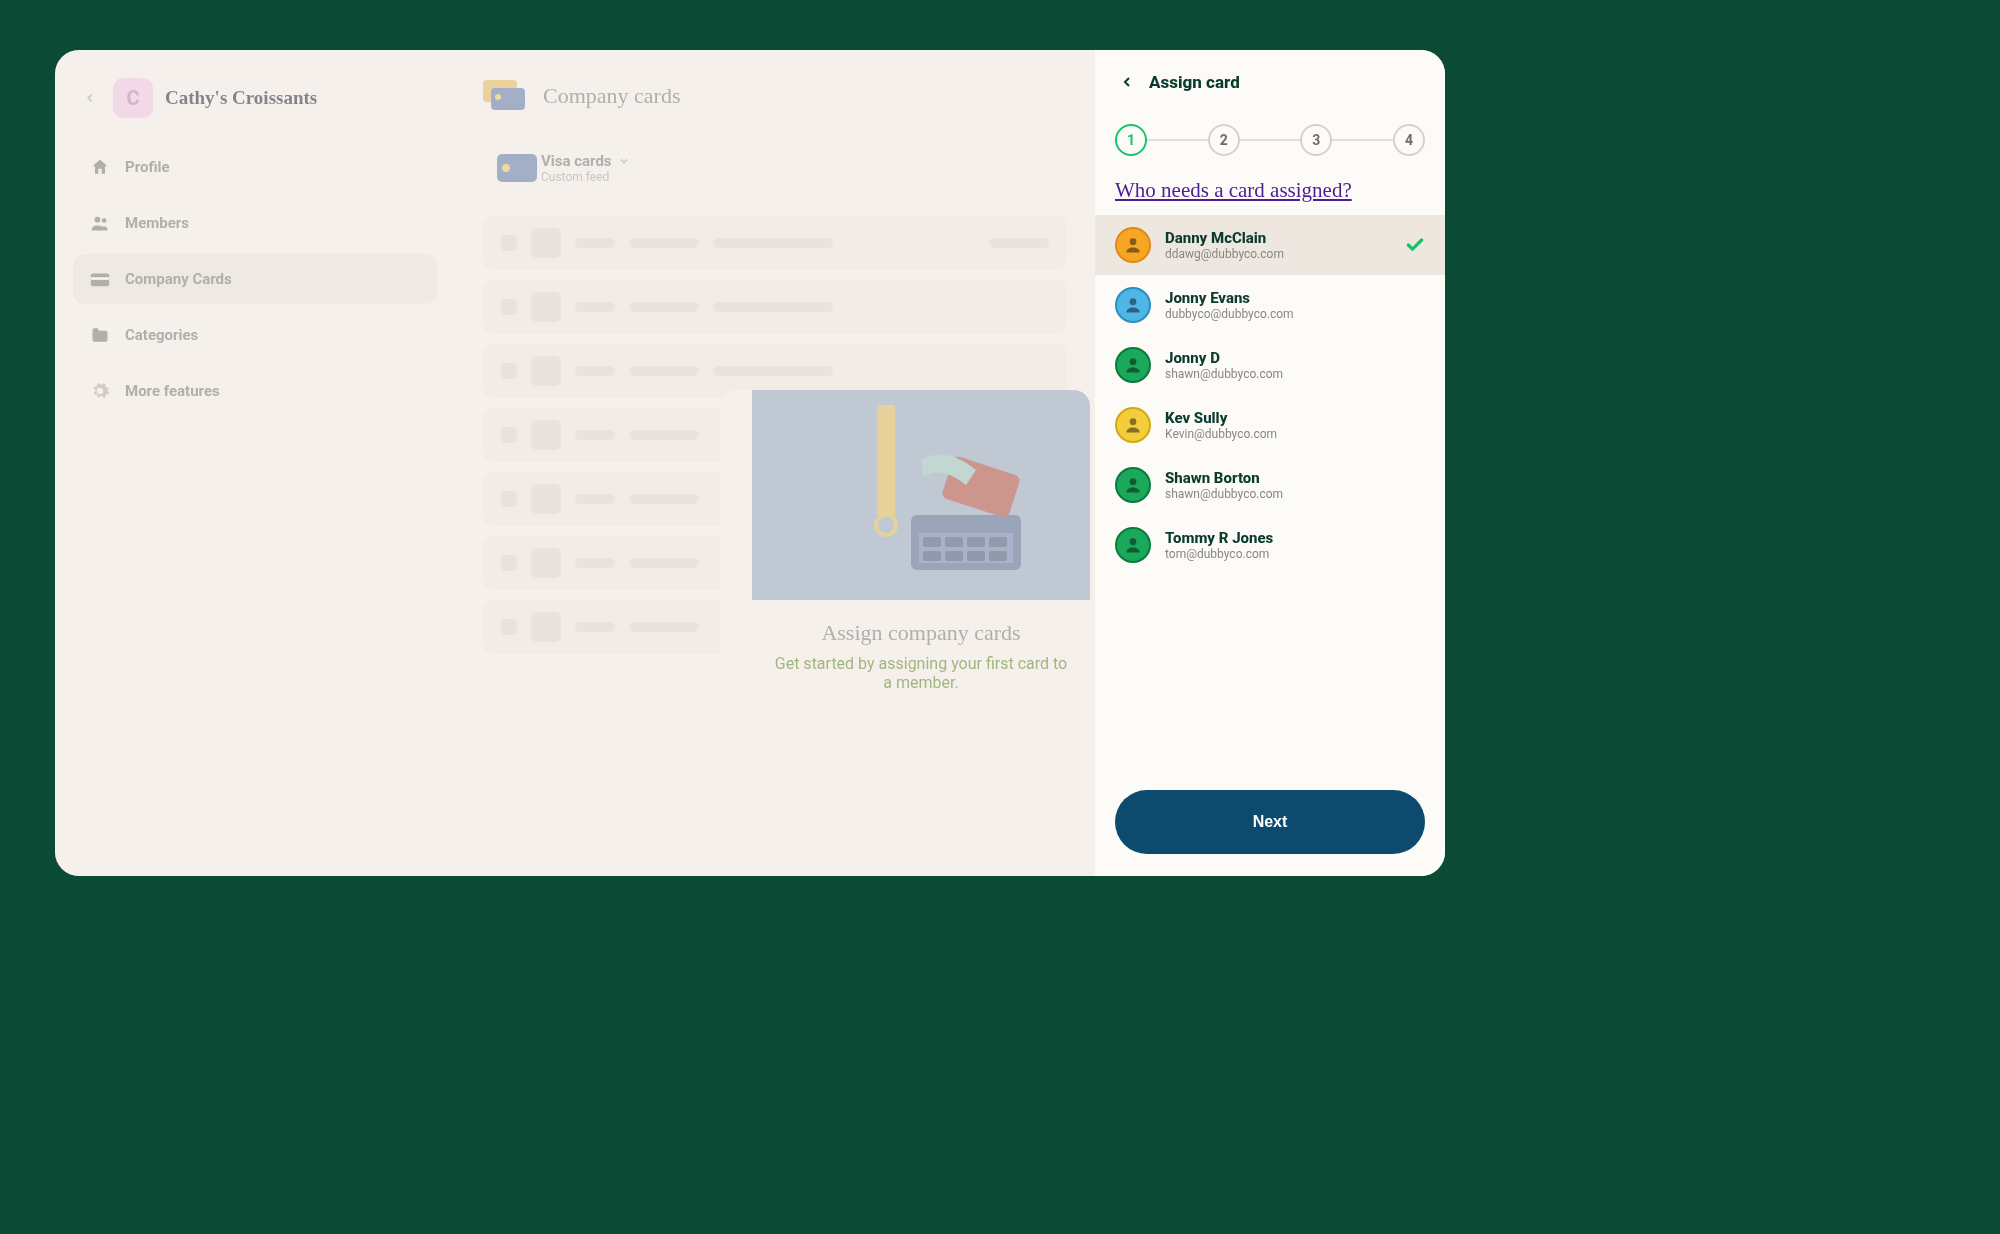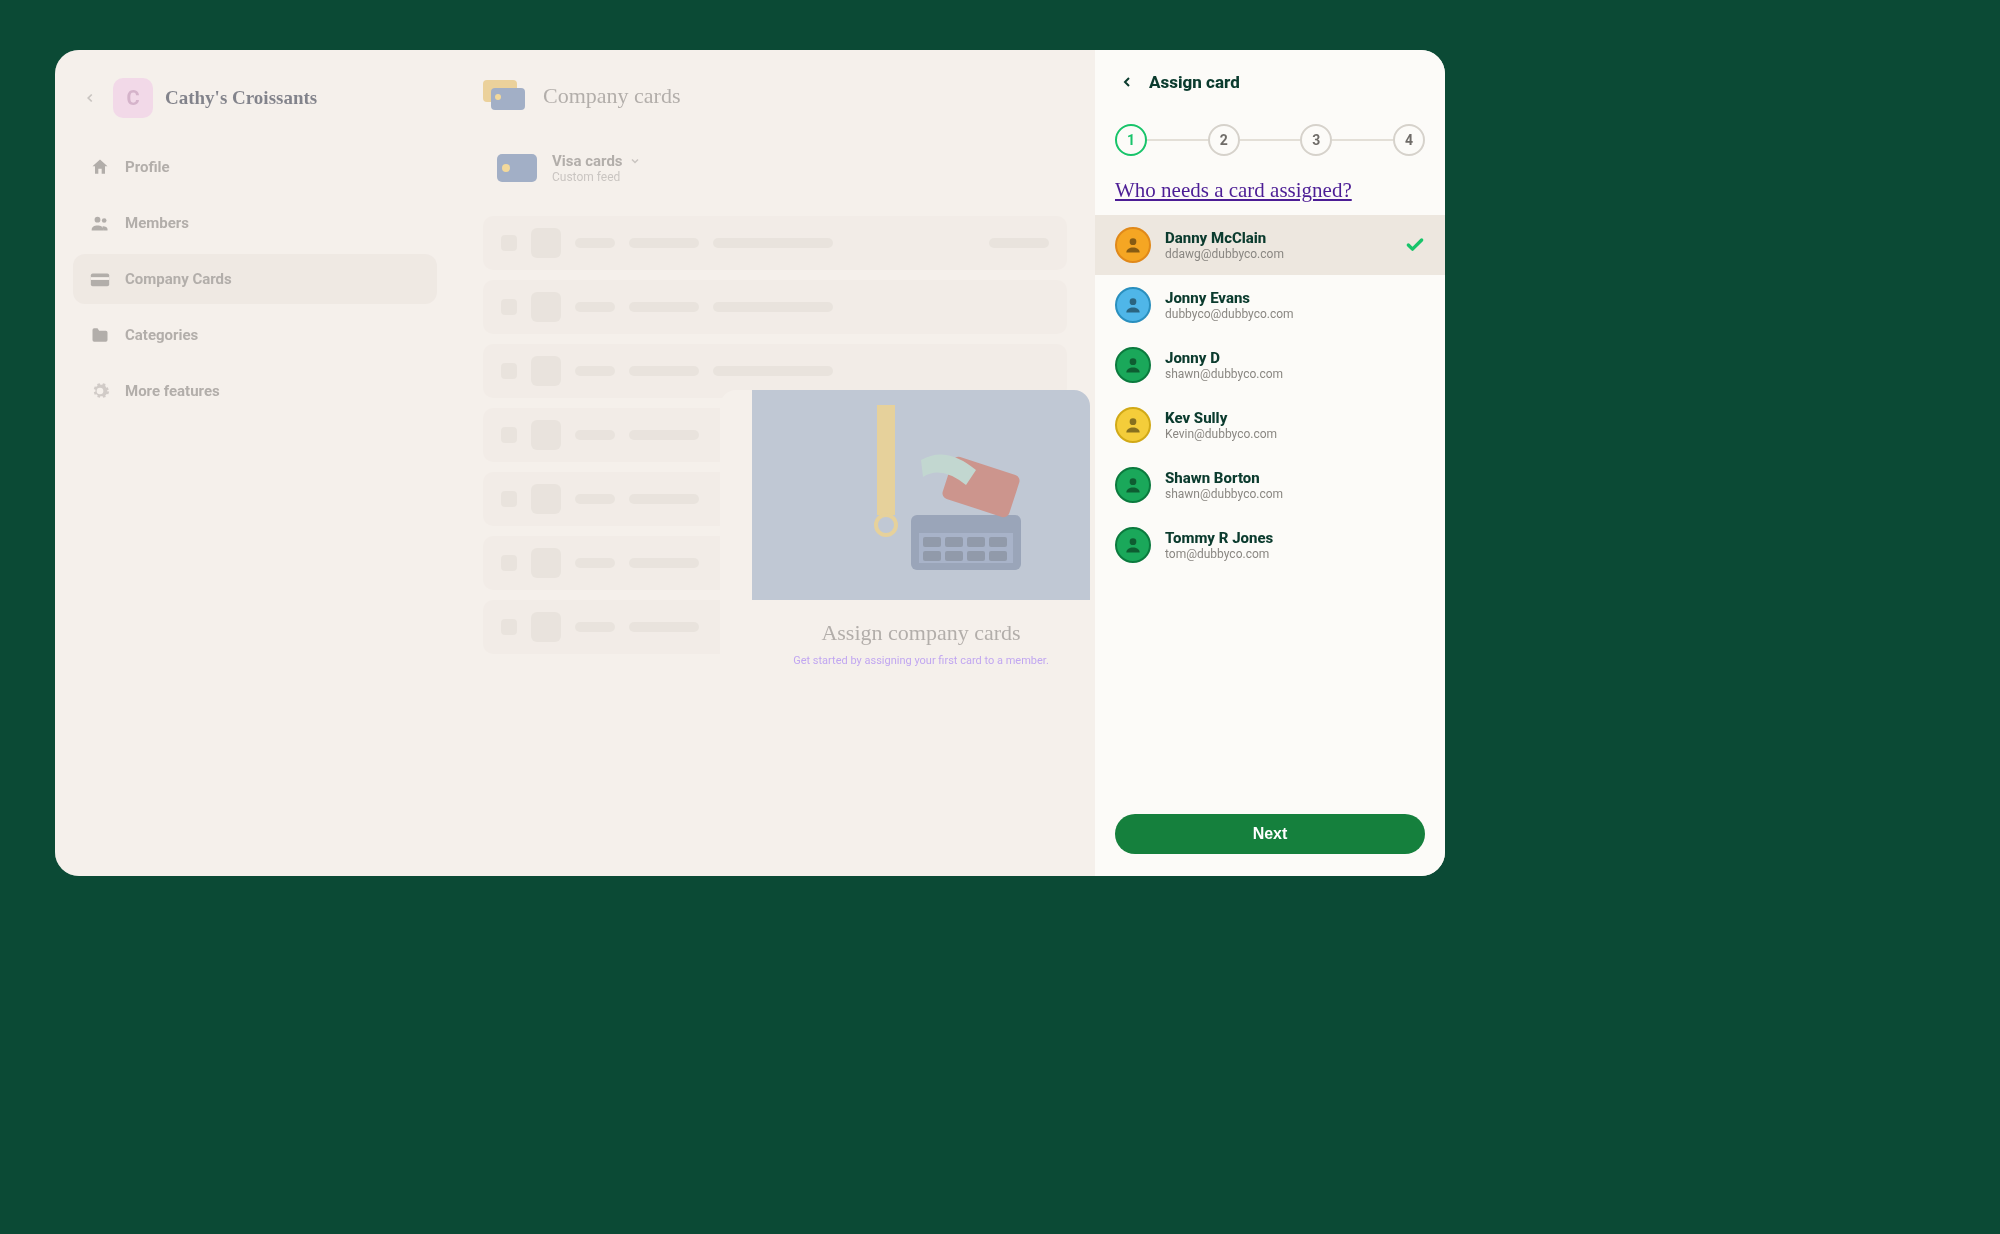--- a/index.html
+++ b/index.html
@@ -96,21 +96,21 @@
   }
   .main-header-icon {
     width: 44px;height:44px;display:flex;align-items:center;justify-content:center;
   }
   .main-title {
     font-size: 22px;
     color: #6f6c68;
     font-family: Georgia, 'Times New Roman', serif;
   }
   .feed-selector {
-    display:flex;align-items:center;gap:15px;
+    display:flex;align-items:center;gap:4px;
     padding: 10px 14px;
     margin: 6px 0 16px 0;
   }
   .feed-card-icon {
     width: 40px;height:28px;border-radius:5px;
     background:#4f6fa0;
     position:relative;
   }
   .feed-card-icon::after{
     content:"";position:absolute;left:5px;top:10px;width:8px;height:8px;border-radius:50%;background:#f0c24a;
@@ -143,21 +143,21 @@
   .promo-illustration{
     height:210px;background:#8aa0bd;
     display:flex;align-items:center;justify-content:center;
   }
   .promo-title{
     font-family: Georgia, serif;
     font-size:22px;color:#6f6c68;
     padding:20px 12px 8px;
   }
   .promo-sub{
-    font-size:11px;color:#8b5cf6;padding:0 20px 20px;
+    font-size:16px;color:#4d7c0f;padding:0 20px 20px;
   }
 
   
   .right-panel {
     width: 350px;
     background:#fcfbf8;
     display:flex;flex-direction:column;
     position:relative;
     z-index:10;
   }
@@ -202,22 +202,22 @@
     display:flex;align-items:center;justify-content:center;
     font-size:18px;flex-shrink:0;
   }
   .member-texts{display:flex;flex-direction:column;flex:1;min-width:0;}
   .member-name{font-weight:800;color:#0b3b2e;font-size:15px;}
   .member-email{font-size:12px;color:#8a8782;}
   .member-check{color:#18c46a;font-size:20px;font-weight:900;}
 
   .next-btn{
     margin:auto 20px 22px;
-    background:#15803d;color:#fff;font-weight:800;font-size:16px;
-    border:none;border-radius:999px;height:40px;
+    background:#0c4a6e;color:#fff;font-weight:800;font-size:16px;
+    border:none;border-radius:999px;height:64px;
     cursor:pointer;
   }
 
   
   .av-orange{background:#f5a623;border:2px solid #e0891a;}
   .av-blue{background:#4fb6e8;border:2px solid #2a8fbe;}
   .av-green{background:#1aa85a;border:2px solid #0b7a3e;}
   .av-yellow{background:#f4cd3a;border:2px solid #d1a917;}
 
   svg { display:block; }

